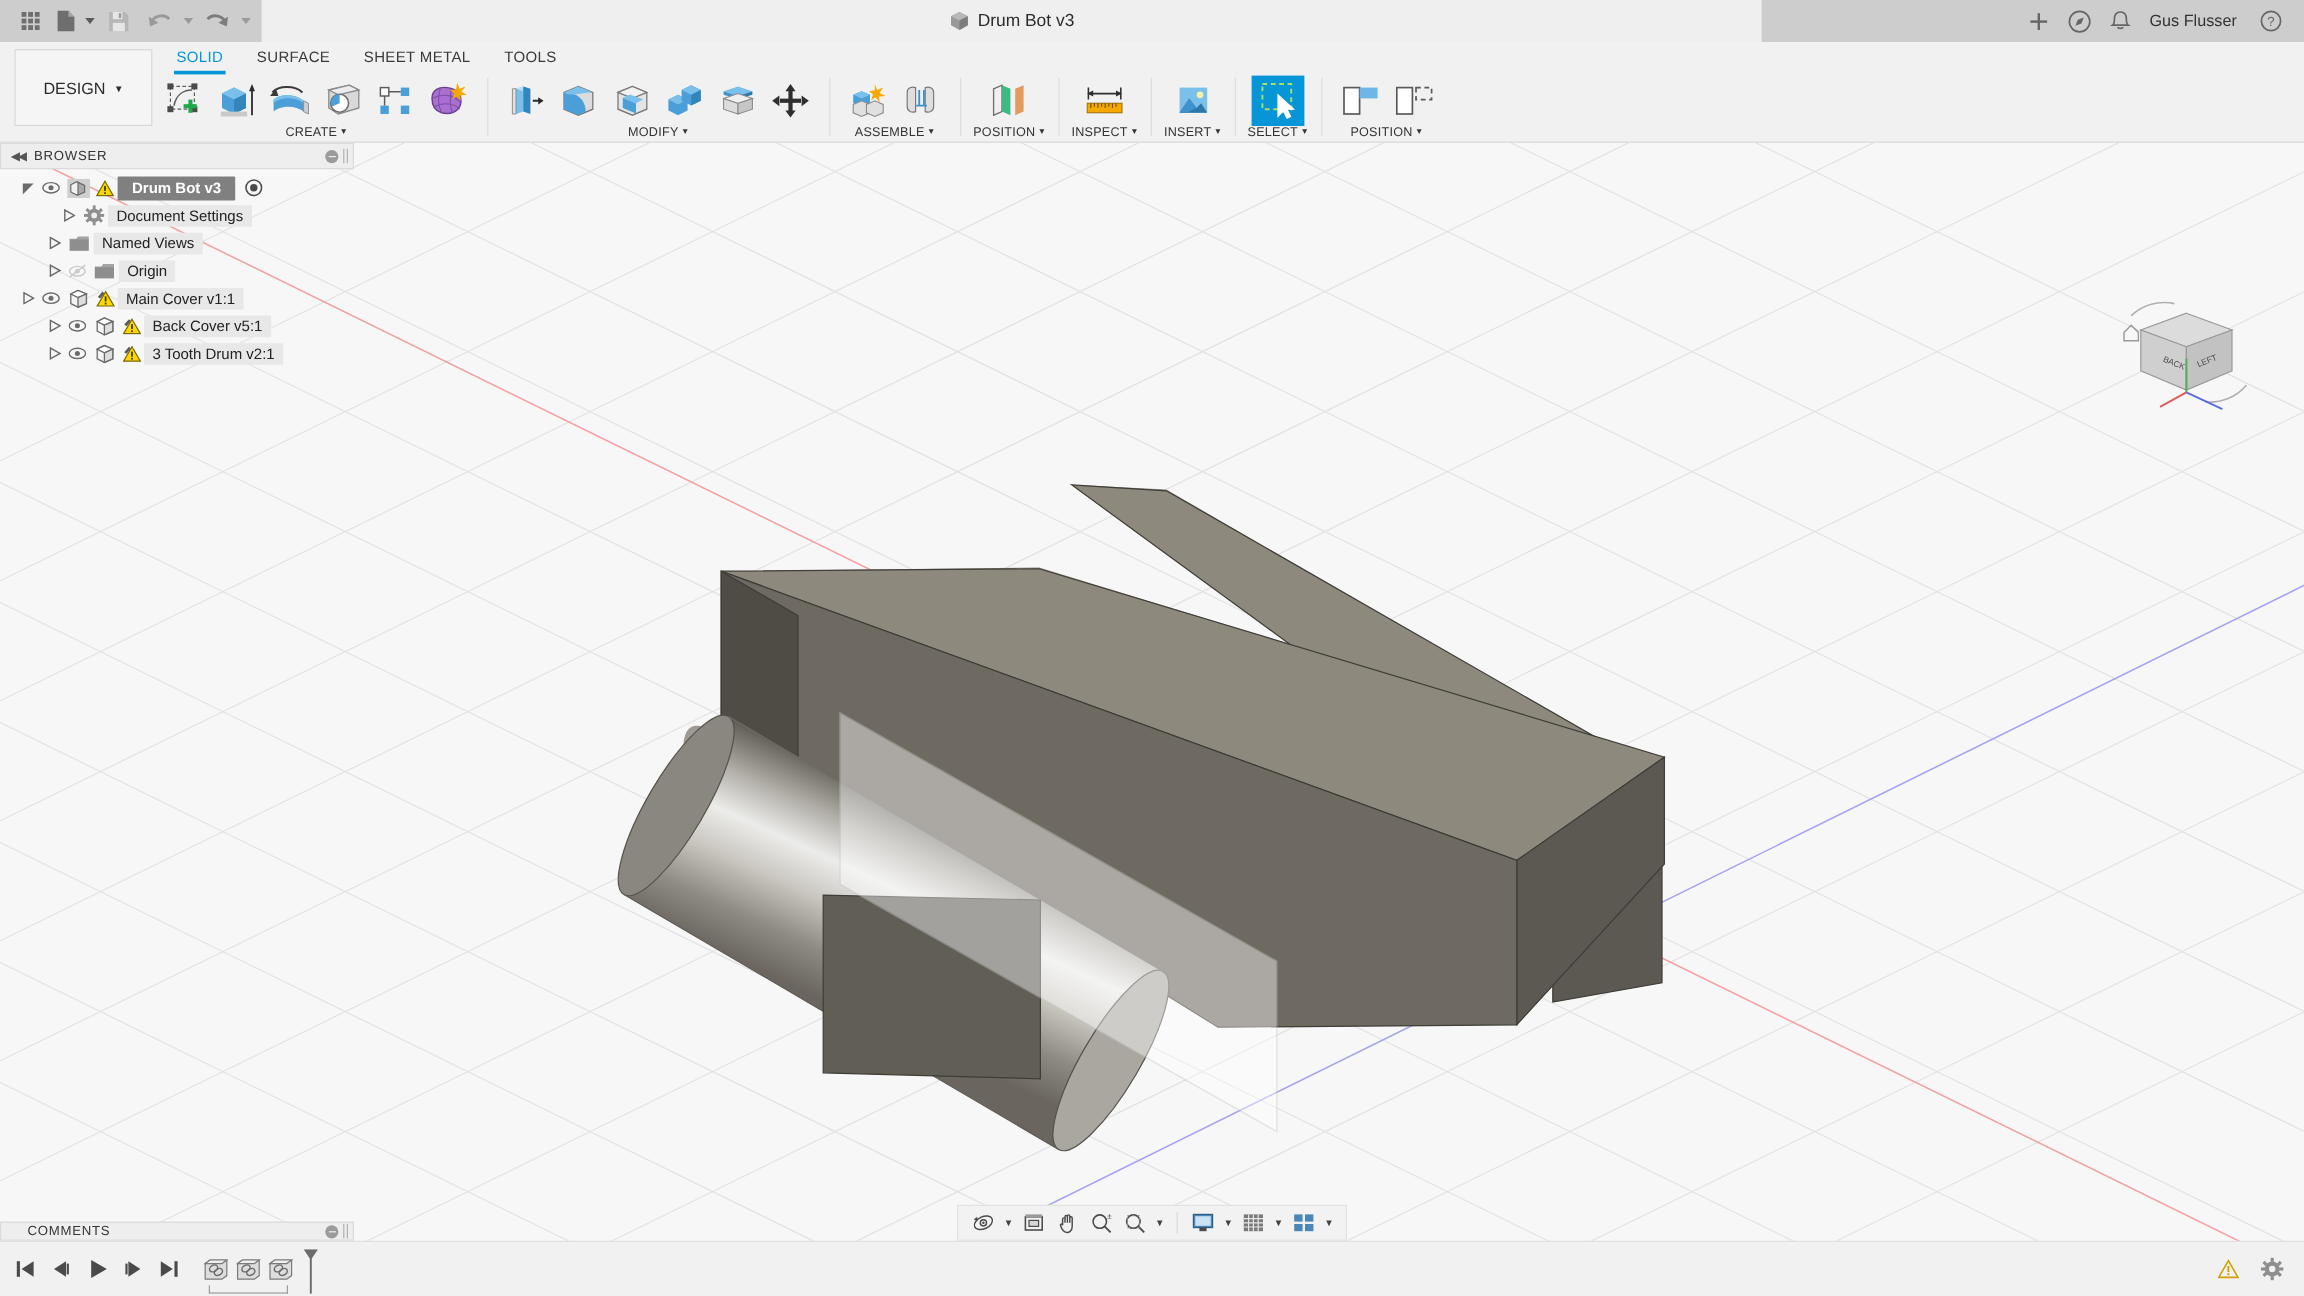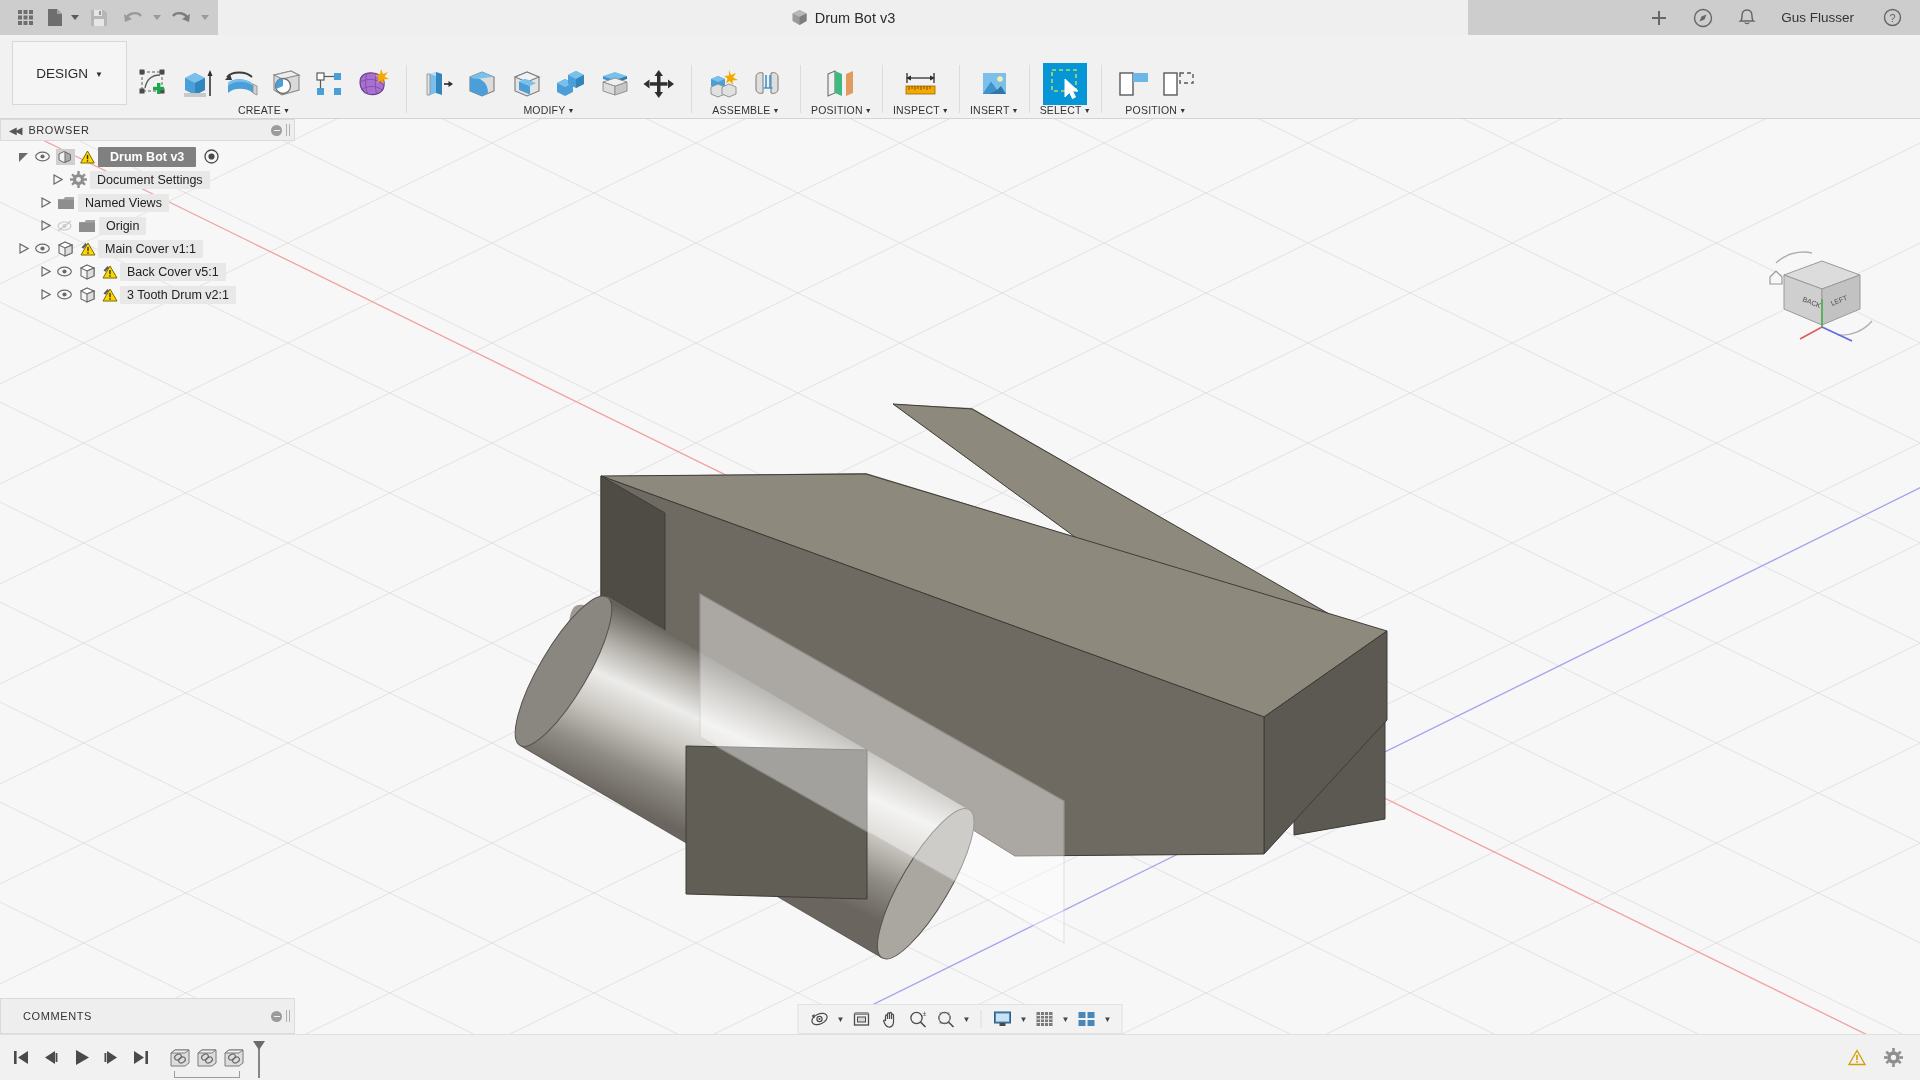--- a/index.html
+++ b/index.html
@@ -34,21 +34,21 @@
     display: flex; align-items: center; justify-content: center;
   }
   .tb-doc-title { display: flex; align-items: center; gap: 7px; font-size: 14.5px; color: #2b2b2b; }
   .tb-doc-title .cubeicon { width: 17px; height: 17px; }
   .tab-close {
     position: absolute; right: 184px; top: 10px; width: 16px; height: 16px;
     font-size: 15px; color: #555; line-height: 14px; text-align: center; cursor: pointer;
   }
   .tb-right {
     position: absolute; right: 0; top: 0; height: 35px;
-    display: flex; align-items: center; gap: 12px; padding-right: 12px;
+    display: flex; align-items: center; gap: 2px; padding-right: 12px;
     background: #cdcdcd;
   }
   .tb-right .tb-btn { width: 32px; }
   .user-name { font-size: 13.5px; color: #333; margin: 0 10px 0 6px; }
 
   
   .ribbon {
     position: absolute; top: 35px; left: 0; width: 1920px; height: 84px;
     background: #f1f1f1; border-bottom: 1px solid #d4d4d4;
   }
@@ -117,21 +117,21 @@
   .warnc { width: 21px; height: 23px; display: flex; align-items: center; justify-content: center;}
   .tlabel { padding: 2px 7px; background: #e8e8e8; border-radius: 1px; }
   .tlabel.root { background: #808080; color: #fff; font-weight: bold; padding: 3px 12px; }
   .radioc { width: 22px; height:23px; display:flex; align-items:center; justify-content:center; margin-left:4px;}
 
   
   .comments {
     position: absolute; left: 0; bottom: 46px; width: 300px;
   }
   .comments-head {
-    width: 295px; height: 36px; background: #eeeeee; border: 1px solid #dadada;
+    width: 295px; height: 16px; background: #eeeeee; border: 1px solid #dadada;
     display: flex; align-items: center; padding-left: 22px;
     font-size: 11px; color: #333; letter-spacing: .6px;
   }
 
   
   .viewcube { position: absolute; right: 30px; top: 130px; width: 130px; height: 110px; }
 
   
   .navbar {
     position: absolute; left: 50%; transform: translateX(-50%); bottom: 46px;
@@ -274,20 +274,38 @@
       </div>
     </div>
   </div>
 
   <div class="ribbon">
     <div class="design-box">
       <span>DESIGN</span>
       <span class="car">▼</span>
     </div>
 
+    <div class="tabstrip">
+      <div class="rtab active">
+        <span>SOLID</span>
+        <span class="uline"></span>
+      </div>
+      <div class="rtab">
+        <span>SURFACE</span>
+        
+      </div>
+      <div class="rtab">
+        <span>SHEET METAL</span>
+        
+      </div>
+      <div class="rtab">
+        <span>TOOLS</span>
+        
+      </div>
+    </div>
 
     <div class="panels">
 
       <div class="panel">
         <div class="panel-icons">
           <div class="ico">
             <svg width="34" height="30" viewBox="0 0 34 30">
               <rect x="5" y="3" width="20" height="19" fill="none" stroke="#5d5d5d" stroke-width="1" stroke-dasharray="3,2"></rect>
               <rect x="2.5" y="0.5" width="5" height="5" fill="#4b4b4b"></rect>
                 <rect x="22.5" y="0.5" width="5" height="5" fill="#4b4b4b"></rect>

